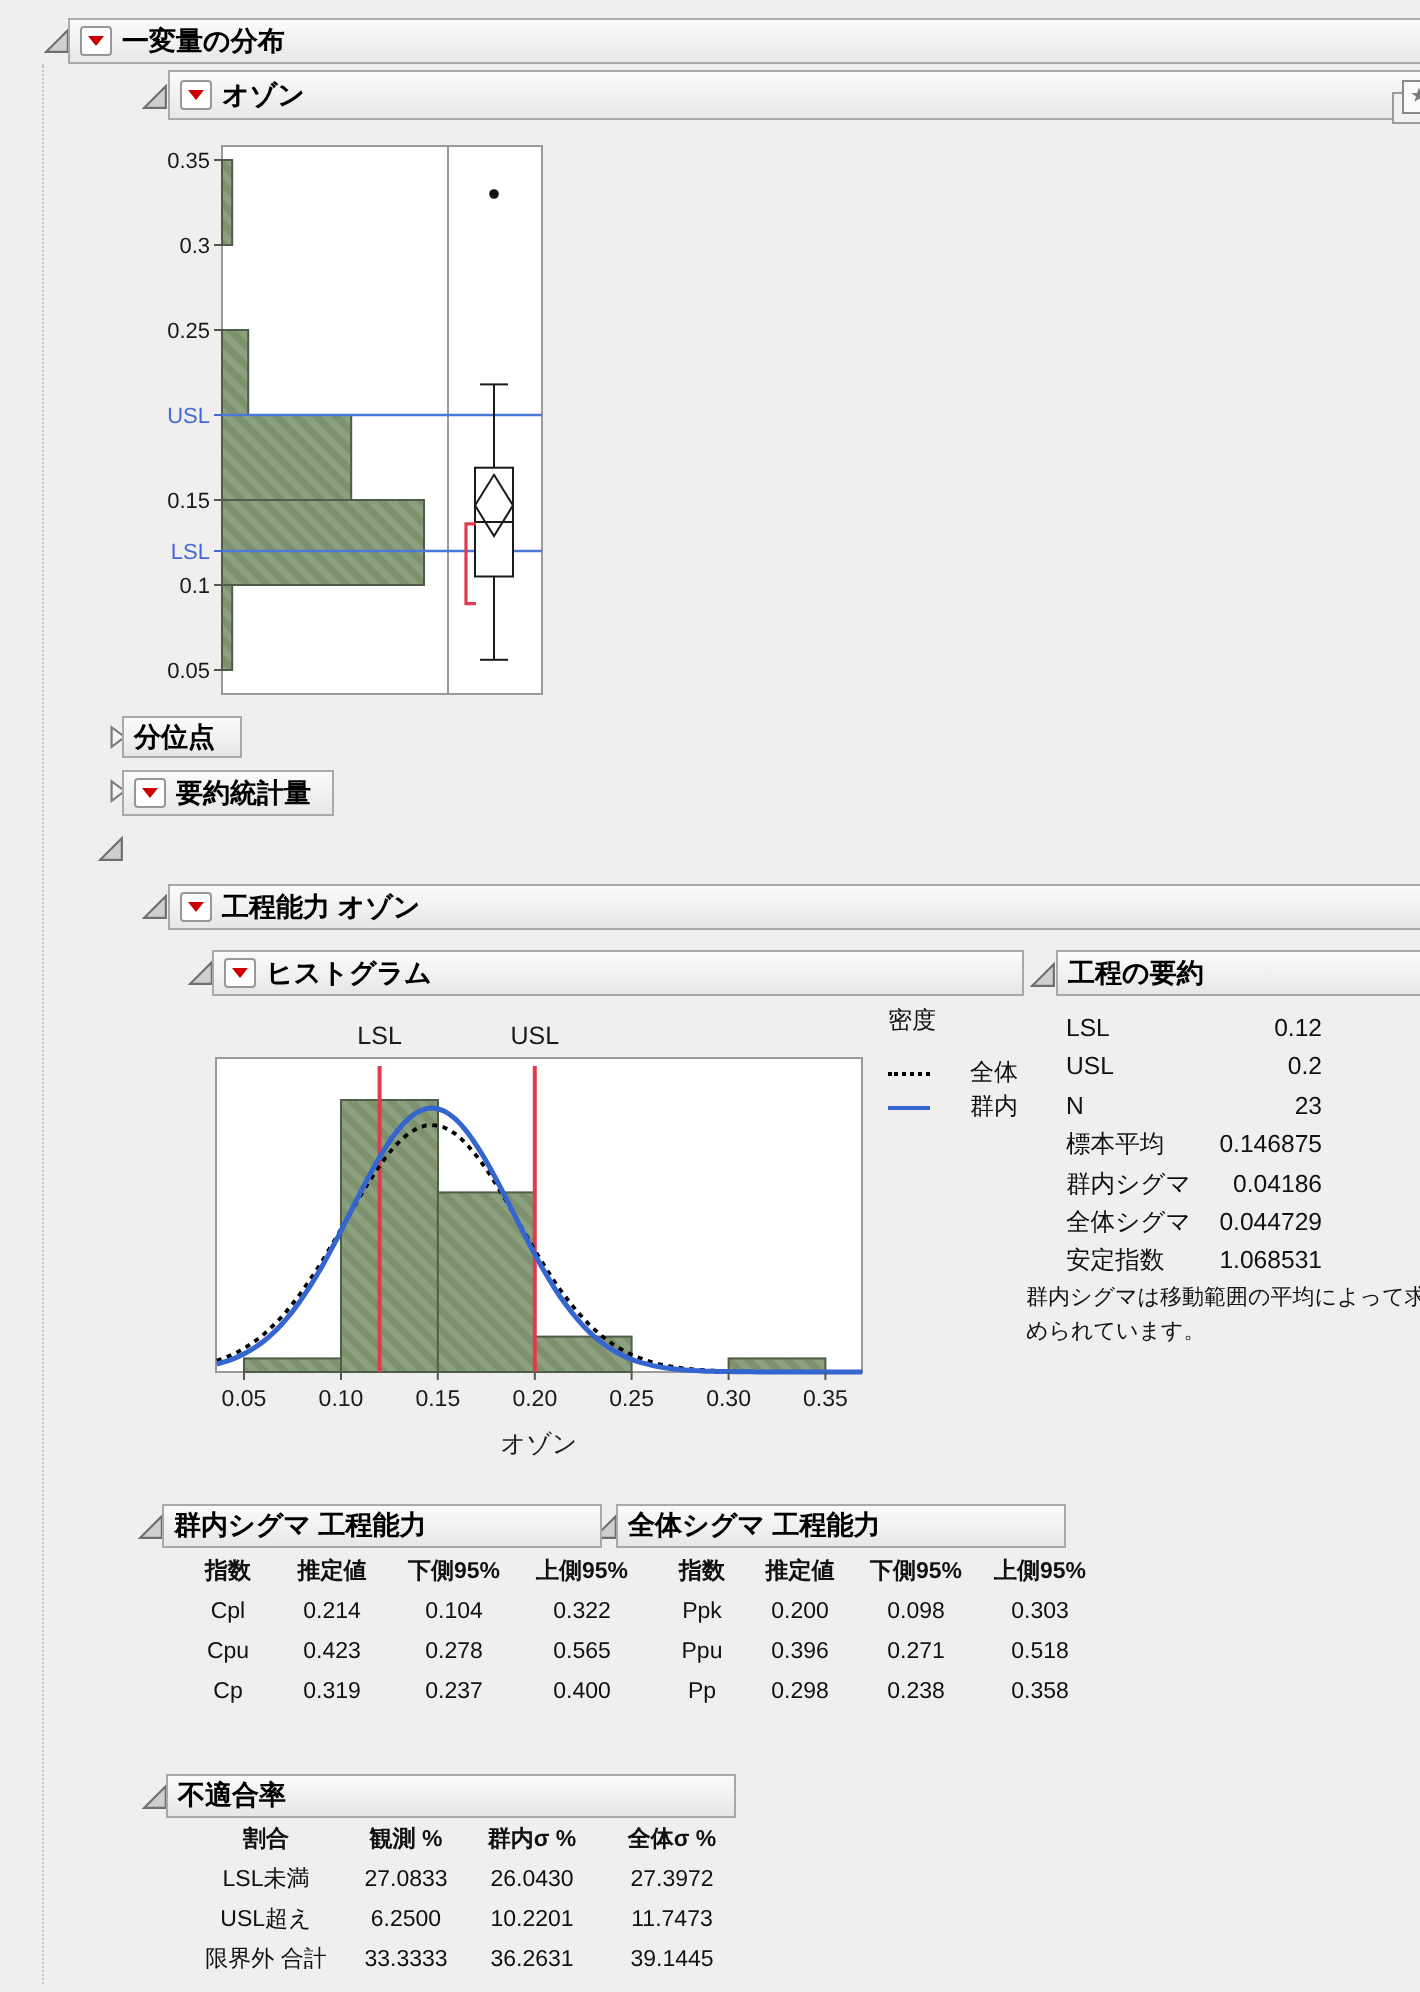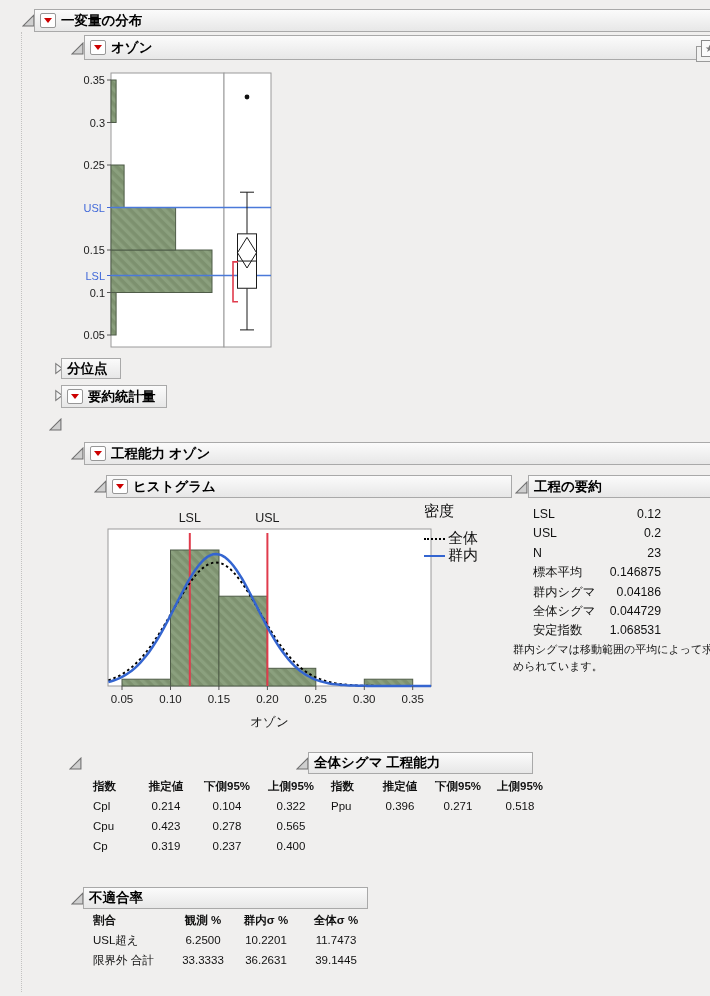--- a/index.html
+++ b/index.html
@@ -10,28 +10,28 @@
   .htitle{font-weight:bold;font-size:13.5px;color:#000;white-space:nowrap;}
   .menubtn{width:16px;height:15px;background:#fff;border:1px solid #979797;border-radius:2px;
        display:inline-flex;align-items:center;justify-content:center;flex:none;box-sizing:border-box;}
   .mtri{width:0;height:0;border-left:4px solid transparent;border-right:4px solid transparent;border-top:5px solid #cc0000;}
   .disc{position:absolute;width:13px;height:13px;line-height:0;}
   .vline{position:absolute;border-left:1px dotted #c3c2c1;width:0;}
   .chart{position:absolute;line-height:0;}
   table.stat{border-collapse:collapse;position:absolute;font-size:11.5px;table-layout:fixed;}
   table.stat td,table.stat th{padding:0 2px;height:20px;line-height:20px;white-space:nowrap;overflow:hidden;}
   table.stat th{font-weight:bold;}
-  .lab{text-align:left;}
+  .lab{text-align:center;}
   .num{text-align:center;}
   .ps{position:absolute;left:517px;top:505px;width:128px;font-size:12.3px;}
   .psrow{display:flex;justify-content:space-between;height:19.4px;line-height:19.4px;white-space:nowrap;}
   .psnote{position:absolute;left:497px;top:641px;width:204px;font-size:11px;line-height:1.58;color:#111;}
-  .legend{position:absolute;left:408px;top:502px;font-size:15px;}
+  .legend{position:absolute;left:428px;top:502px;font-size:12px;}
   .legtitle{margin-bottom:9px;}
-  .legitem{display:flex;align-items:center;gap:3px;height:17px;white-space:nowrap;}
+  .legitem{display:flex;align-items:center;gap:20px;height:17px;white-space:nowrap;}
   .sw{width:21px;height:0;flex:none;}
   .sw.dot{border-top:2.4px dotted #000;}
   .sw.sol{border-top:2.6px solid #3465d0;}
   .staricon{position:absolute;left:680px;top:40px;width:24px;height:24px;}
   .staricon .back{position:absolute;left:0;top:6px;width:14px;height:14px;border:1px solid #9a9a9a;background:#f2f2f1;}
   .staricon .front{position:absolute;left:5px;top:0;width:15px;height:15px;border:1px solid #8a8a8a;background:#fbfbfb;
        display:flex;align-items:center;justify-content:center;font-size:10px;color:#7c7c7c;line-height:1;}
 </style>
 </head>
 <body>
@@ -248,20 +248,23 @@
         <span>全体シグマ</span>
         <span class="num">0.044729</span>
       </div>
     <div class="psrow">
         <span>安定指数</span>
         <span class="num">1.068531</span>
       </div>
   </div>
   <div class="psnote">群内シグマは移動範囲の平均によって求められています。</div>
 
+  <div class="hdr" style="left:65px;top:752px;width:220px;height:22px;">
+    <span class="htitle">群内シグマ 工程能力</span>
+  </div>
   <div class="hdr" style="left:292px;top:752px;width:225px;height:22px;">
     <span class="htitle">全体シグマ 工程能力</span>
   </div>
 
   <table class="stat" style="left:75px;top:776px;">
     <colgroup>
         <col style="width:46px">
         <col style="width:58px">
         <col style="width:64px">
         <col style="width:64px">
@@ -302,24 +305,36 @@
         <col style="width:62px">
       </colgroup>
     <tbody>
         <tr>
       <th class="lab">指数</th>
       <th class="num">推定値</th>
       <th class="num">下側95%</th>
       <th class="num">上側95%</th>
     </tr>
     <tr>
+          <td class="lab">Ppk</td>
+          <td class="num">0.200</td>
+          <td class="num">0.098</td>
+          <td class="num">0.303</td>
+        </tr>
+    <tr>
           <td class="lab">Ppu</td>
           <td class="num">0.396</td>
           <td class="num">0.271</td>
           <td class="num">0.518</td>
+        </tr>
+    <tr>
+          <td class="lab">Pp</td>
+          <td class="num">0.298</td>
+          <td class="num">0.238</td>
+          <td class="num">0.358</td>
         </tr>
   </tbody>
     </table>
 
   <div class="hdr" style="left:67px;top:887px;width:285px;height:22px;">
     <span class="htitle">不適合率</span>
   </div>
   <table class="stat" style="left:75px;top:910px;">
     <colgroup>
         <col style="width:84px">
@@ -328,20 +343,26 @@
         <col style="width:70px">
       </colgroup>
     <tbody>
         <tr>
       <th class="lab">割合</th>
       <th class="num">観測 %</th>
       <th class="num">群内σ %</th>
       <th class="num">全体σ %</th>
     </tr>
     <tr>
+          <td class="lab">LSL未満</td>
+          <td class="num">27.0833</td>
+          <td class="num">26.0430</td>
+          <td class="num">27.3972</td>
+        </tr>
+    <tr>
           <td class="lab">USL超え</td>
           <td class="num">6.2500</td>
           <td class="num">10.2201</td>
           <td class="num">11.7473</td>
         </tr>
     <tr>
           <td class="lab">限界外 合計</td>
           <td class="num">33.3333</td>
           <td class="num">36.2631</td>
           <td class="num">39.1445</td>

